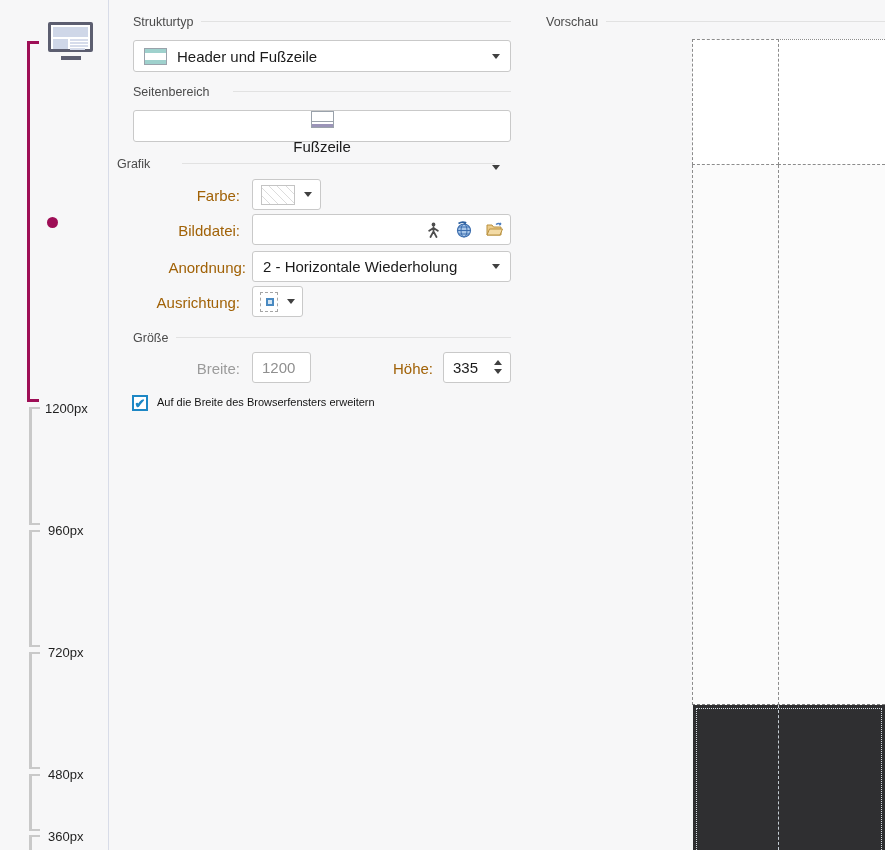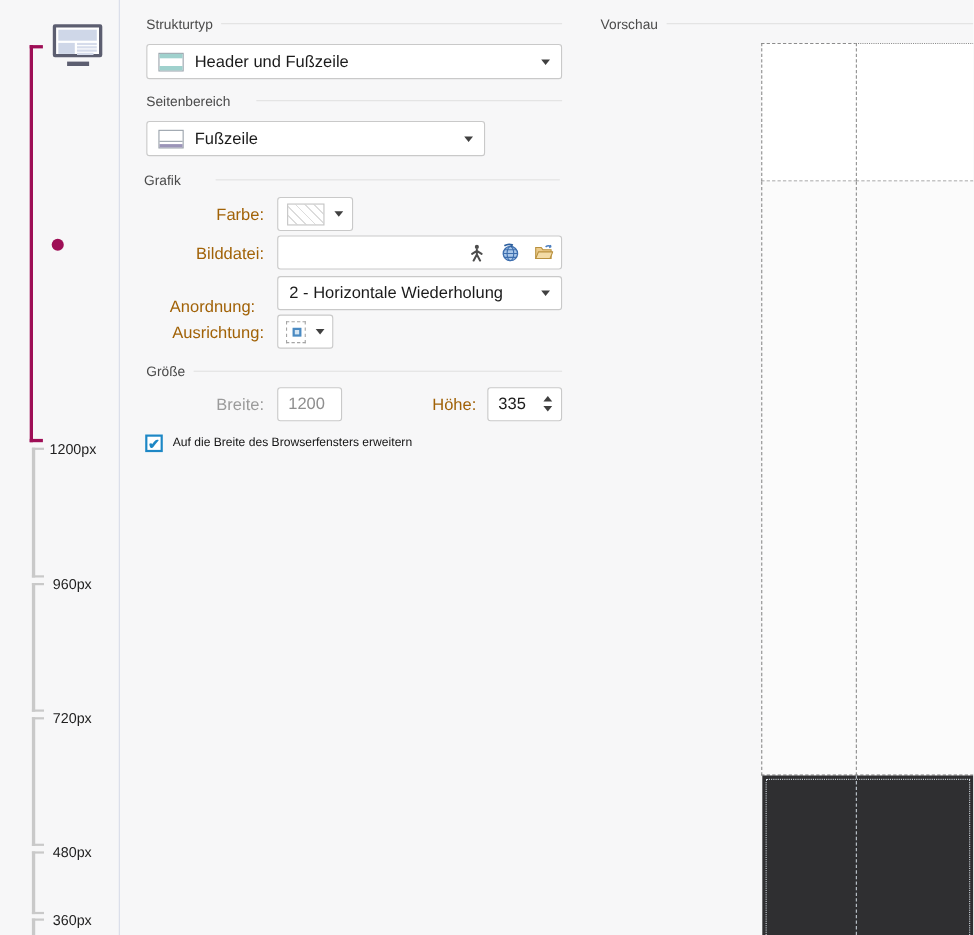--- a/index.html
+++ b/index.html
@@ -142,30 +142,30 @@
   <div class="abs group-row" style="left:133px;top:14px;width:378px;">
     <span class="group-label">Strukturtyp</span>
     <span class="group-rule"></span>
   </div>
 
   <div class="abs group-row" style="left:133px;top:84px;width:378px;gap:24px;">
     <span class="group-label">Seitenbereich</span>
     <span class="group-rule"></span>
   </div>
 
-  <div class="abs combo" style="left:133px;top:110px;width:308px;height:32px;">
+  <div class="abs combo" style="left:133px;top:110px;width:378px;height:32px;flex-direction:column;">
     <span class="ic-frame">
       <span class="mid-line"></span>
         <span class="foot-bar"></span>
     </span>
     <span class="combo-text">Fußzeile</span>
     <span class="arrow-down"></span>
   </div>
 
-  <div class="abs group-row" style="left:131px;top:156px;width:378px;gap:32px;">
+  <div class="abs group-row" style="left:117px;top:156px;width:378px;gap:32px;">
     <span class="group-label">Grafik</span>
     <span class="group-rule"></span>
   </div>
 
   <div class="abs field-label" style="left:130px;top:187px;width:110px;">Farbe:</div>
   <div class="abs btn" style="left:252px;top:179px;width:69px;height:31px;">
     <span class="hatch"></span>
     <span class="arrow-down plain"></span>
   </div>
 
@@ -192,21 +192,21 @@
       <span>
         <svg width="17" height="15" viewBox="0 0 17 15">
           <path d="M1 3 L6 3 L7.5 5 L15 5 L15 13 L1 13 Z" fill="#eccb8b" stroke="#b9913f" stroke-width="1"></path>
           <path d="M3.5 7 L16.5 7 L14 13 L1 13 Z" fill="#f3dba6" stroke="#b9913f" stroke-width="1"></path>
           <path d="M10 2.5 Q12.5 0.5 15 2.2 L14 0.8 M15 2.2 L13.2 3" fill="none" stroke="#4d7fc0" stroke-width="1.4"></path>
         </svg>
       </span>
     </div>
   </div>
 
-  <div class="abs field-label" style="left:122px;top:259px;width:110px;margin-top:12px;">Anordnung:</div>
+  <div class="abs field-label" style="left:136px;top:259px;width:110px;">Anordnung:</div>
   <div class="abs combo" style="left:252px;top:251px;width:259px;height:31px;">
     <span class="combo-text">2 - Horizontale Wiederholung</span>
     <span class="arrow-down"></span>
   </div>
 
   <div class="abs field-label" style="left:130px;top:294px;width:110px;">Ausrichtung:</div>
   <div class="abs btn" style="left:252px;top:286px;width:51px;height:31px;padding:0 7px;">
     <span class="align-glyph">
         <span class="sq"></span>
       </span>

